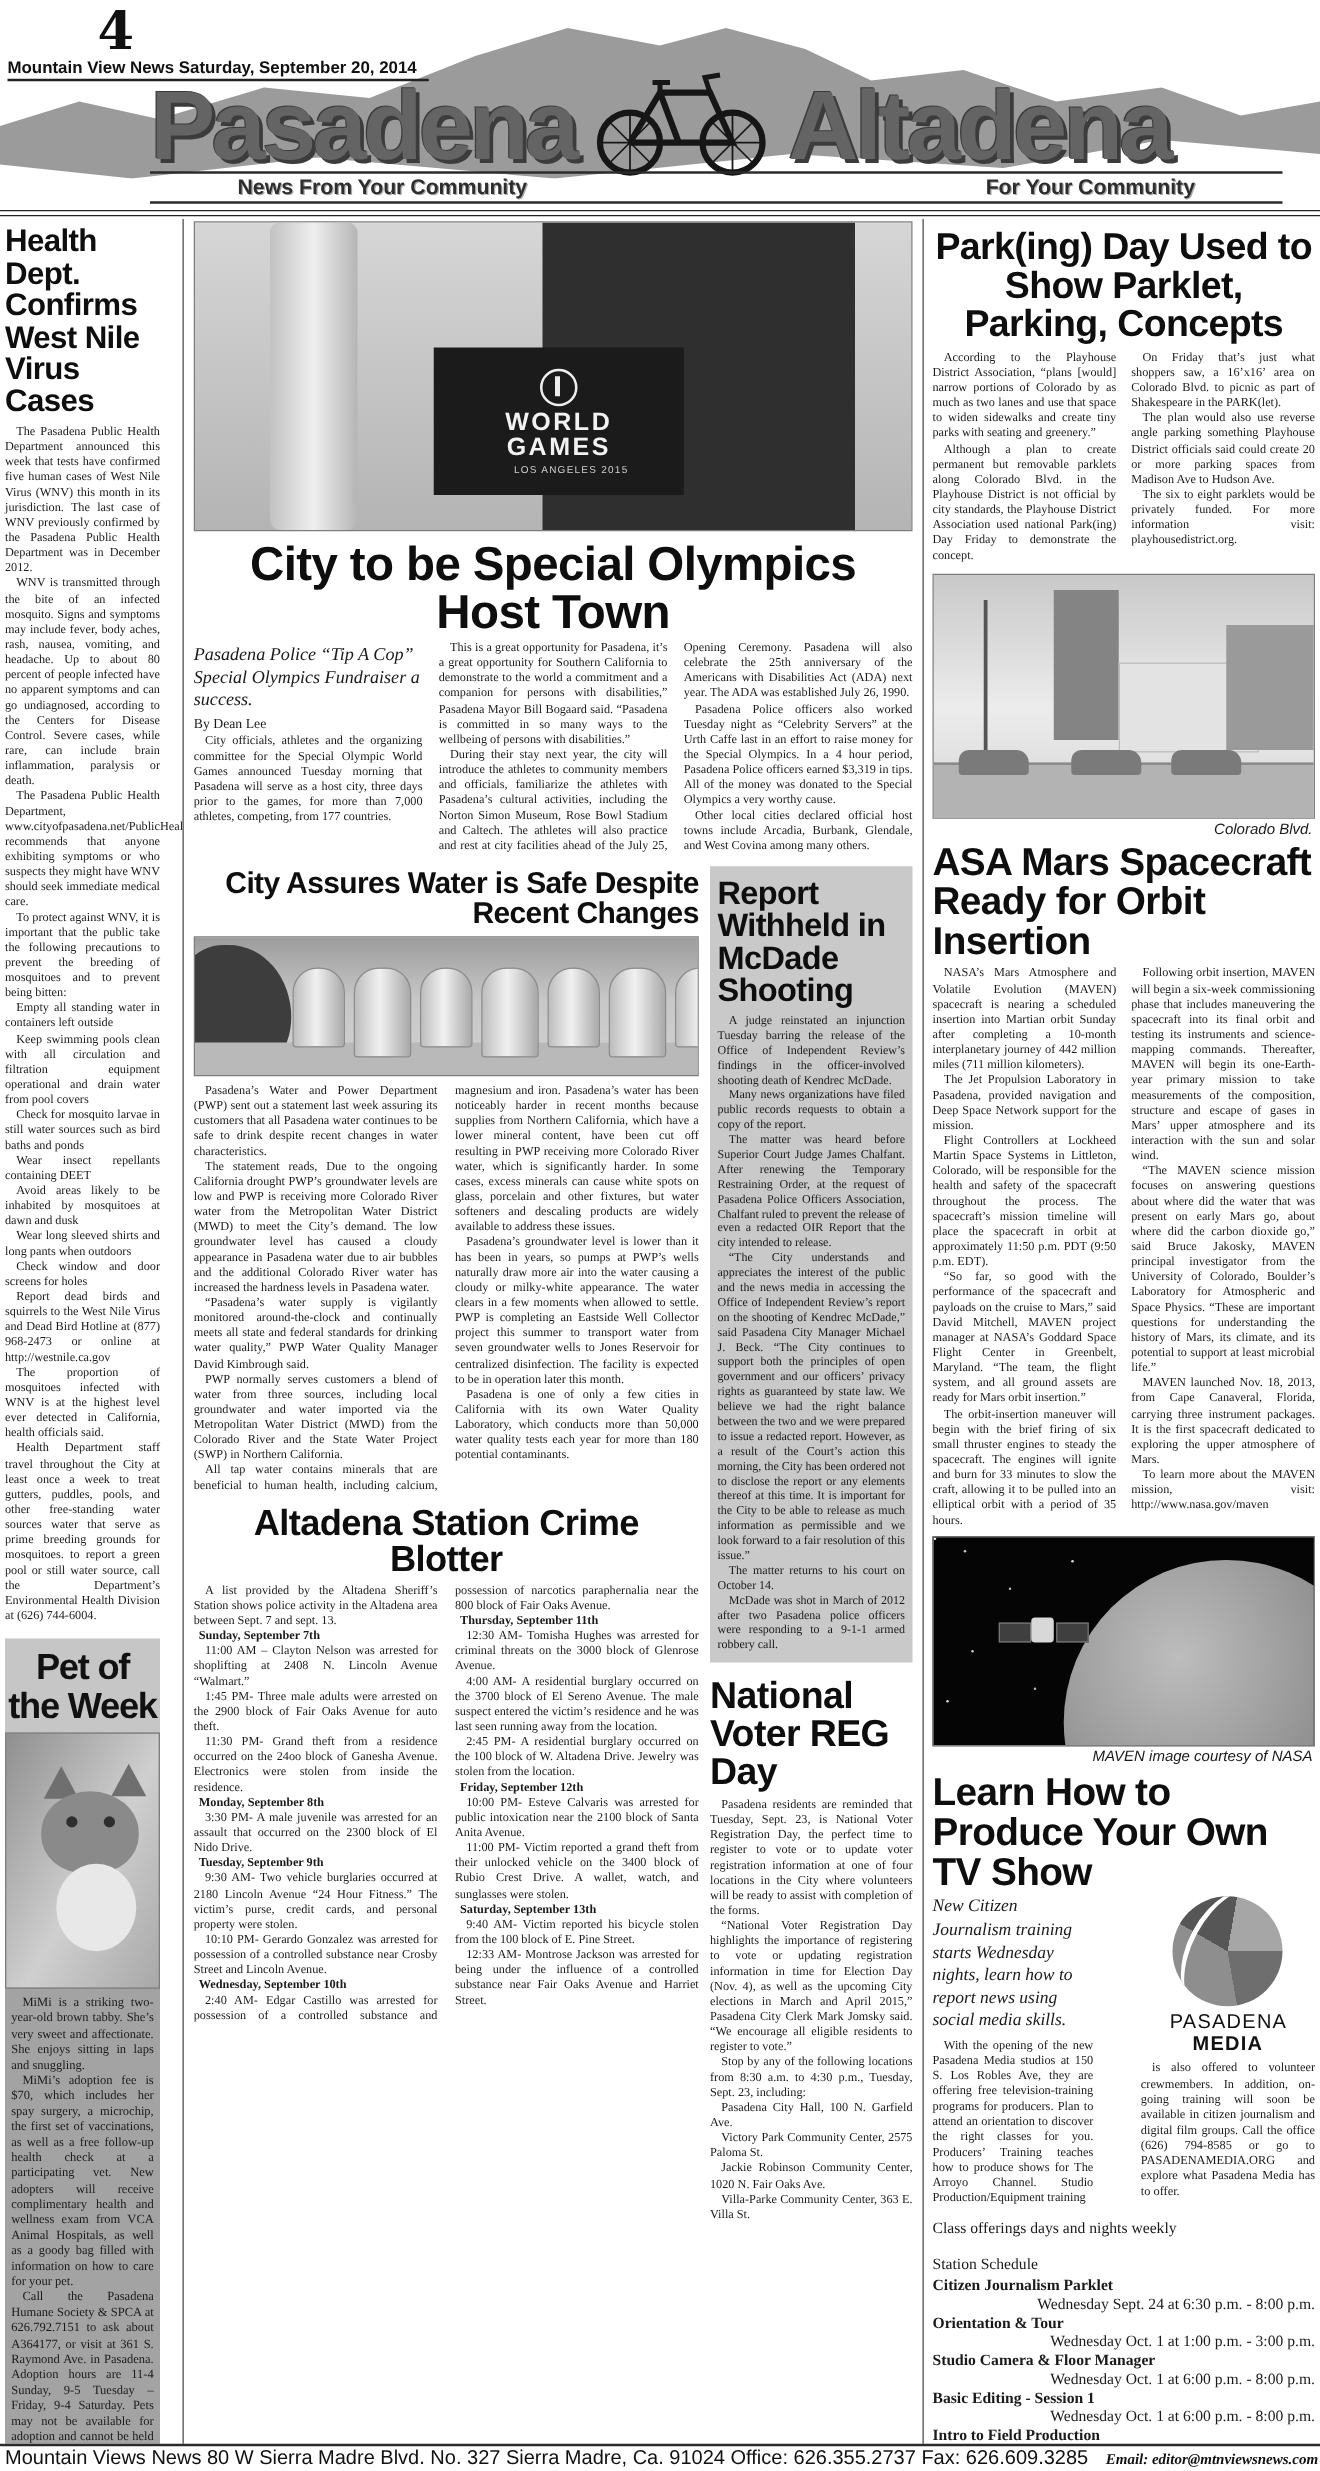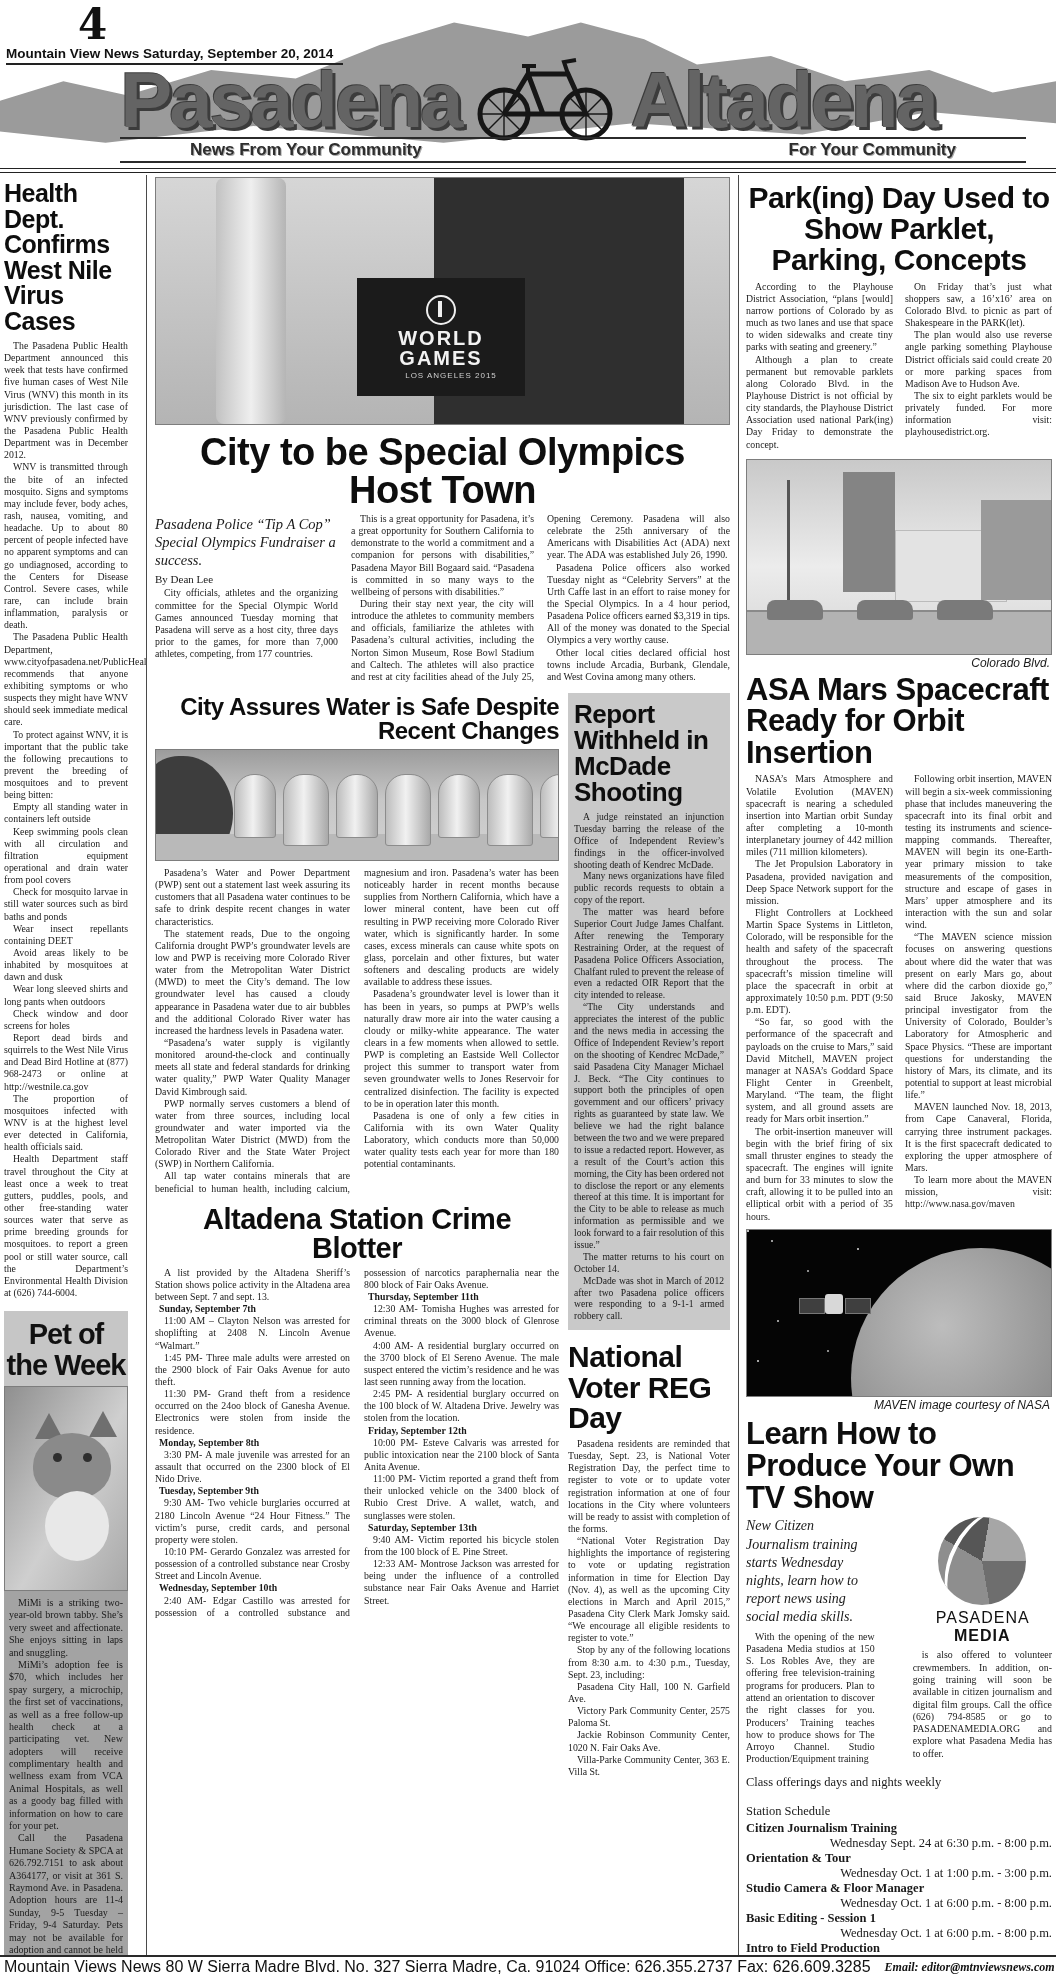--- a/index.html
+++ b/index.html
@@ -46,21 +46,21 @@
   .cat-head{position:absolute;left:28px;top:46px;width:78px;height:66px;border-radius:50% 50% 46% 46%;background:#8a8a8a;}
   .cat-eye{position:absolute;width:9px;height:9px;border-radius:50%;background:#2e2e2e;}
   .cat-chest{position:absolute;left:40px;top:104px;width:64px;height:70px;border-radius:50%;background:#e8e8e8;}
   .pet-body{padding:6px 5px 2px 5px;}
   .pet-body .para{font-size:10px;}
 
   
   .photo1{height:248px;background:linear-gradient(#d6d6d6,#b4b4b4);}
   .p1-pillar{position:absolute;left:60px;top:0;width:70px;height:100%;background:linear-gradient(90deg,#c2c2c2,#efefef,#b5b5b5);border-radius:8px;}
   .p1-backdrop{position:absolute;right:45px;top:0;width:250px;height:100%;background:#2f2f2f;}
-  .p1-flag{position:absolute;left:201px;top:100px;width:168px;height:118px;background:#1b1b1b;color:#f2f2f2;
+  .p1-flag{position:absolute;left:191px;top:100px;width:200px;height:118px;background:#1b1b1b;color:#f2f2f2;
     display:flex;flex-direction:column;align-items:center;justify-content:center;font-family:"Liberation Sans",sans-serif;}
   .p1-logo{width:26px;height:26px;border:2px solid #eee;border-radius:50%;margin-bottom:3px;position:relative;}
   .p1-logo:after{content:"";position:absolute;left:10px;top:4px;width:4px;height:16px;background:#eee;}
   .p1-flag .l1{font-size:20px;font-weight:bold;letter-spacing:2px;line-height:1;}
   .p1-flag .l2{font-size:8px;letter-spacing:1px;margin-top:3px;color:#cfcfcf;padding-left:20px;}
   .h-olympics{font-size:38px;text-align:center;line-height:1.0;margin:8px 0 4px 0;}
   .oly-body{column-count:3;column-gap:13px;margin-top:2px;}
   .center-split{display:flex;margin-top:10px;}
   .center-main{width:404px;min-width:404px;}
   .center-side{width:163px;margin-left:9px;}
@@ -336,21 +336,21 @@
         <div class="p3-car" style="left:110px;"></div>
         <div class="p3-car" style="left:190px;"></div>
       </div>
       <div class="caption">Colorado Blvd.</div>
 
       <section>
         <h1 class="h-mars">ASA Mars Spacecraft Ready for Orbit Insertion</h1>
         <div class="mars-body">
             <p class="para">NASA’s Mars Atmosphere and Volatile Evolution (MAVEN) spacecraft is nearing a scheduled insertion into Martian orbit Sunday after completing a 10-month interplanetary journey of 442 million miles (711 million kilometers).</p>
             <p class="para">The Jet Propulsion Laboratory in Pasadena, provided navigation and Deep Space Network support for the mission.</p>
-            <p class="para">Flight Controllers at Lockheed Martin Space Systems in Littleton, Colorado, will be responsible for the health and safety of the spacecraft throughout the process. The spacecraft’s mission timeline will place the spacecraft in orbit at approximately 10:50 p.m. PDT (9:50 p.m. EDT).</p>
+            <p class="para">Flight Controllers at Lockheed Martin Space Systems in Littleton, Colorado, will be responsible for the health and safety of the spacecraft throughout the process. The spacecraft’s mission timeline will place the spacecraft in orbit at approximately 11:50 p.m. PDT (9:50 p.m. EDT).</p>
             <p class="para">“So far, so good with the performance of the spacecraft and payloads on the cruise to Mars,” said David Mitchell, MAVEN project manager at NASA’s Goddard Space Flight Center in Greenbelt, Maryland. “The team, the flight system, and all ground assets are ready for Mars orbit insertion.”</p>
             <p class="para">The orbit-insertion maneuver will begin with the brief firing of six small thruster engines to steady the spacecraft. The engines will ignite and burn for 33 minutes to slow the craft, allowing it to be pulled into an elliptical orbit with a period of 35 hours.</p>
             <p class="para">Following orbit insertion, MAVEN will begin a six-week commissioning phase that includes maneuvering the spacecraft into its final orbit and testing its instruments and science-mapping commands. Thereafter, MAVEN will begin its one-Earth-year primary mission to take measurements of the composition, structure and escape of gases in Mars’ upper atmosphere and its interaction with the sun and solar wind.</p>
             <p class="para">“The MAVEN science mission focuses on answering questions about where did the water that was present on early Mars go, about where did the carbon dioxide go,” said Bruce Jakosky, MAVEN principal investigator from the University of Colorado, Boulder’s Laboratory for Atmospheric and Space Physics. “These are important questions for understanding the history of Mars, its climate, and its potential to support at least microbial life.”</p>
             <p class="para">MAVEN launched Nov. 18, 2013, from Cape Canaveral, Florida, carrying three instrument packages. It is the first spacecraft dedicated to exploring the upper atmosphere of Mars.</p>
             <p class="para">To learn more about the MAVEN mission, visit: http://www.nasa.gov/maven</p>
           </div>
       </section>
 
       <div class="photo photo4">
@@ -378,21 +378,21 @@
               <span class="bold">MEDIA</span>
             </div>
             <p class="para">is also offered to volunteer crewmembers.  In addition, on-going training will soon be available in citizen journalism and digital film groups.  Call the office (626) 794-8585 or go to PASADENAMEDIA.ORG and explore what Pasadena Media has to offer.</p>
           </div>
         </div>
         <p class="tv-note">Class offerings days and nights weekly</p>
         <p class="sched-title">Station Schedule</p>
 
         <div>
           <div>
-            <div class="sched-name">Citizen Journalism Training</div>
+            <div class="sched-name">Citizen Journalism Parklet</div>
             <div class="sched-time">Wednesday Sept. 24 at 6:30 p.m. - 8:00 p.m.</div>
           </div>
           <div>
             <div class="sched-name">Orientation &amp; Tour</div>
             <div class="sched-time">Wednesday Oct. 1 at 1:00 p.m. - 3:00 p.m.</div>
           </div>
           <div>
             <div class="sched-name">Studio Camera &amp; Floor Manager</div>
             <div class="sched-time">Wednesday Oct. 1 at 6:00 p.m. - 8:00 p.m.</div>
           </div>

